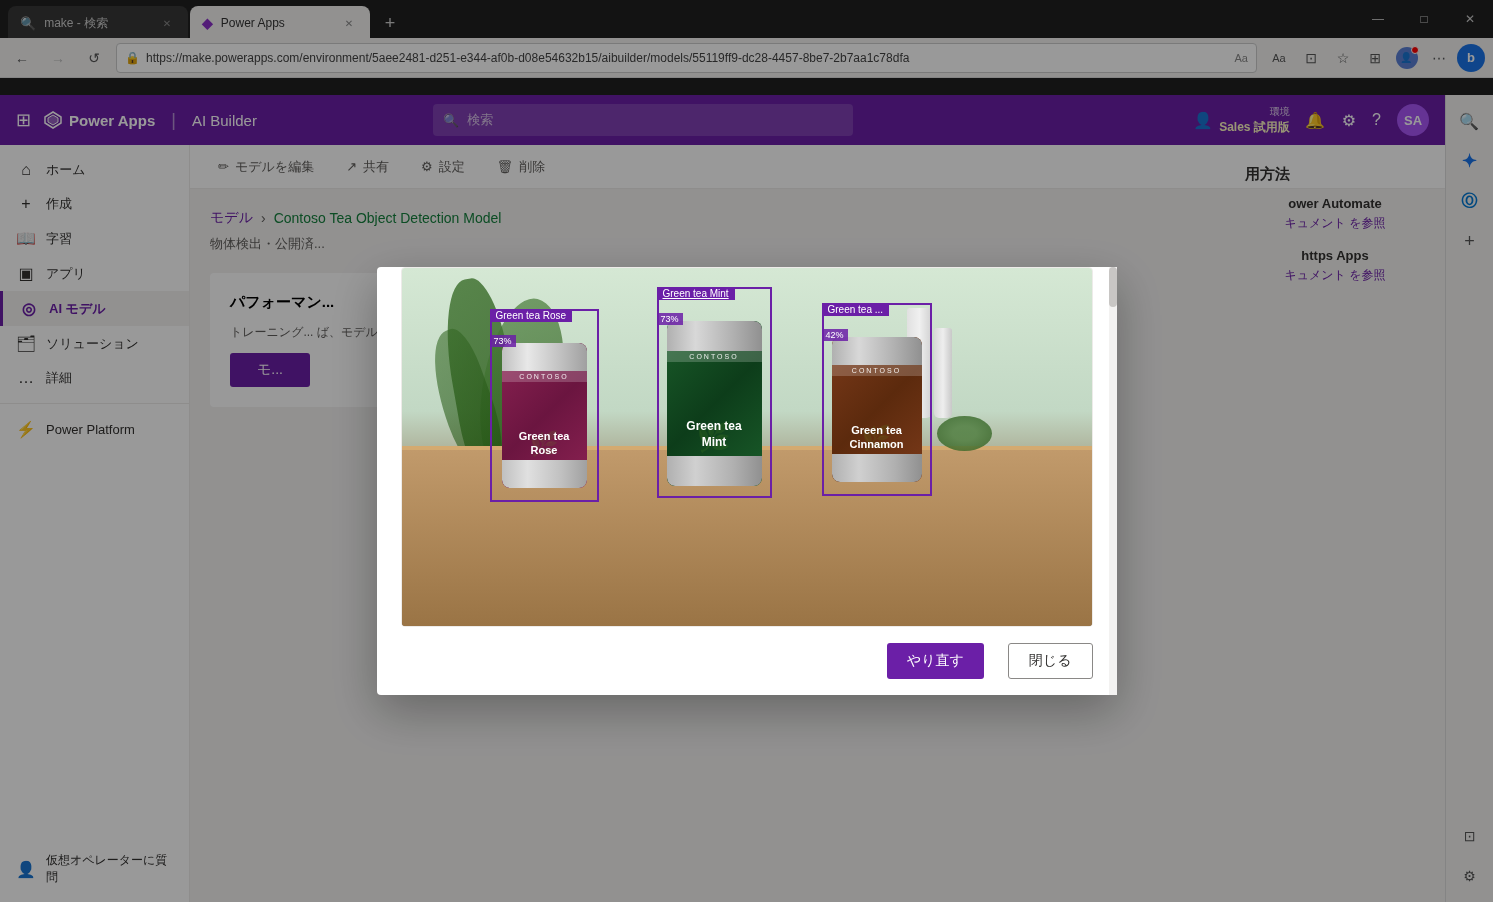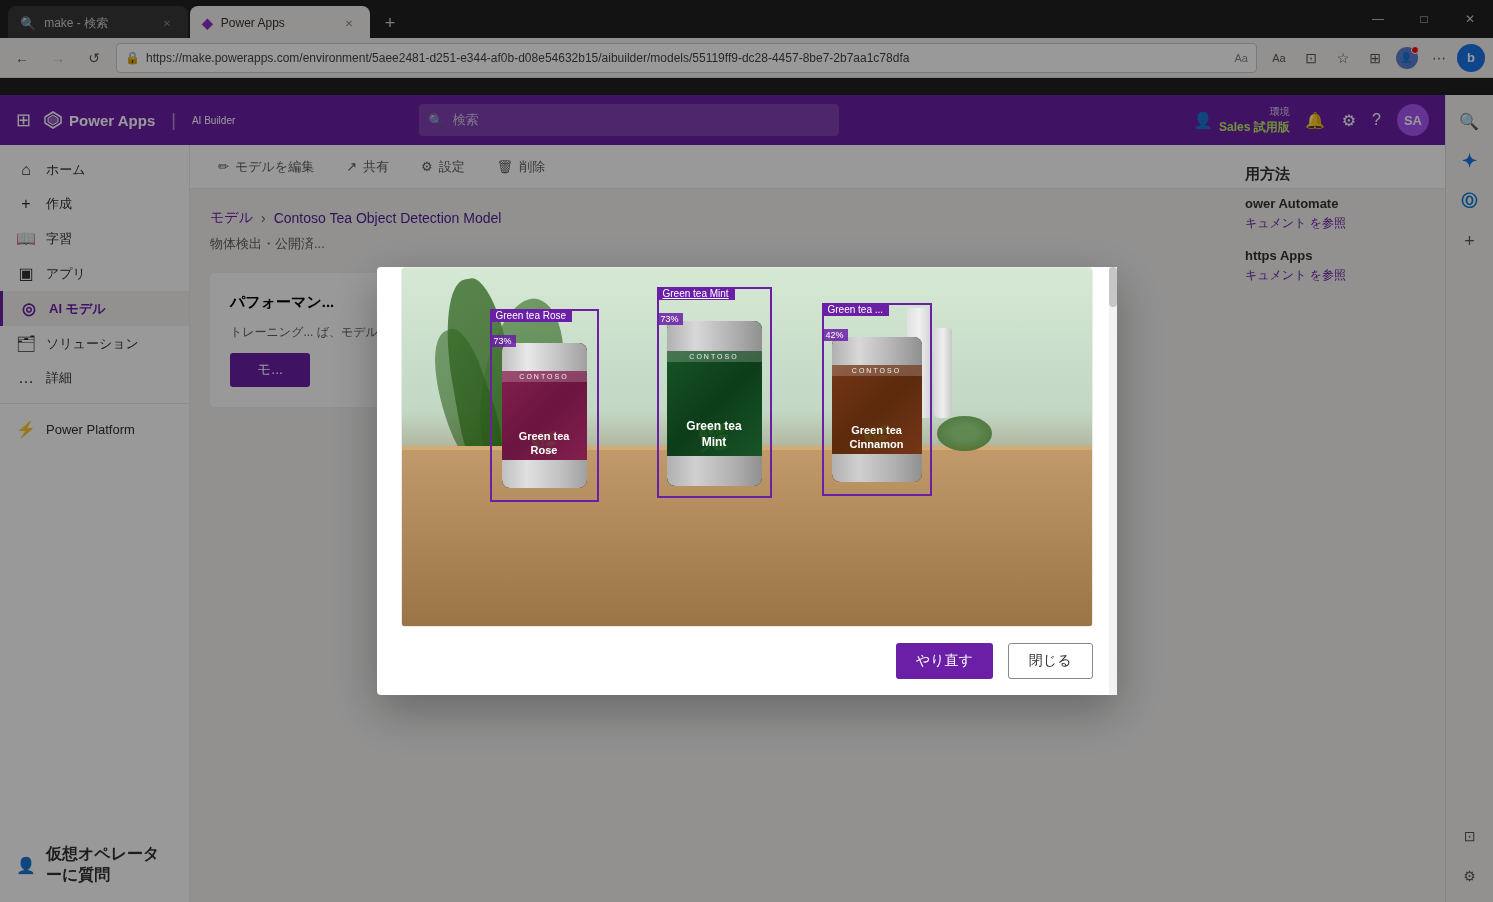--- a/index.html
+++ b/index.html
@@ -284,20 +284,21 @@
       padding: 20px;
     }
     .right-panel-title {
       font-size: 15px;
       font-weight: 600;
       margin-bottom: 12px;
       color: #323130;
     }
     .right-panel-section {
       margin-bottom: 16px;
+      text-align: center;
     }
     .right-panel-subtitle {
       font-size: 13px;
       font-weight: 600;
       color: #323130;
       margin-bottom: 4px;
     }
     .right-panel-link {
       font-size: 12px;
       color: #6B1FA7;
@@ -379,21 +380,21 @@
       background: linear-gradient(135deg, #1a5c2a 0%, #0d3d1a 50%, #1a5c2a 100%);
     }
     .can-cinnamon {
       background: linear-gradient(135deg, #7B3A1A 0%, #5c2a0d 50%, #7B3A1A 100%);
     }
 
     .modal-footer {
       padding: 16px 24px;
       display: flex;
       justify-content: flex-end;
-      gap: 15px;
+      gap: 24px;
       flex-shrink: 0;
     }
     .btn-primary {
       background: #6B1FA7;
       color: white;
       border: none;
       padding: 8px 20px;
       border-radius: 3px;
       font-size: 14px;
       cursor: pointer;
@@ -506,31 +507,31 @@
     <div class="top-nav">
       <div style="color:white; font-size:18px; cursor:pointer;">⊞</div>
       <div style="display:flex; align-items:center; gap:6px;">
         <svg width="20" height="20" viewBox="0 0 20 20">
           <polygon points="10,2 18,7 18,13 10,18 2,13 2,7" fill="none" stroke="white" stroke-width="1.5"></polygon>
           <polygon points="10,5 15,8 15,12 10,15 5,12 5,8" fill="rgba(255,255,255,0.3)" stroke="white" stroke-width="1"></polygon>
         </svg>
         <span style="color:white; font-size:15px; font-weight:600;">Power Apps</span>
       </div>
       <span style="color:rgba(255,255,255,0.5); font-size:18px; margin:0 4px;">|</span>
-      <span style="color:white; font-size:10px;">AI Builder</span>
+      <span style="color:white; font-size:15px;">AI Builder</span>
       <div class="search-box" style="flex:1; max-width:420px; margin:0 auto;">
         <span style="color:rgba(255,255,255,0.8);">🔍</span>
         <span style="color:rgba(255,255,255,0.7); font-size:13px;">検索</span>
       </div>
       <div class="top-nav-actions">
         <div style="display:flex; align-items:center; gap:6px; cursor:pointer;">
           <span style="color:white; font-size:16px;">👤</span>
           <div class="env-info">
             <div style="font-size:10px; color:rgba(255,255,255,0.8);">環境</div>
-            <div style="font-size:12px; color:#bef264; font-weight:600;">Sales 試用版</div>
+            <div style="font-size:12px; color:#fef9c3; font-weight:600;">Sales 試用版</div>
           </div>
         </div>
         <div class="nav-icon-btn">🔔</div>
         <div class="nav-icon-btn">⚙</div>
         <div class="nav-icon-btn">?</div>
         <div class="avatar-circle">SA</div>
       </div>
     </div>
 
     <div class="main-area">
@@ -565,21 +566,21 @@
           <span>詳細</span>
         </div>
         <div class="sidebar-divider"></div>
         <div class="sidebar-item">
           <span class="sidebar-icon">⚡</span>
           <span>Power Platform</span>
         </div>
         <div style="flex:1;"></div>
         <div class="sidebar-item sidebar-bottom" style="margin-top:auto;">
           <span class="sidebar-icon">👤</span>
-          <span style="font-size:16px;font-weight:bold;">仮想オペレーターに質問</span>
+          <span style="font-size:12px;">仮想オペレーターに質問</span>
         </div>
       </div>
 
       <div class="content-area">
 
         <div class="toolbar">
           <div class="toolbar-btn">
             <span>✏</span>
             <span>モデルを編集</span>
           </div>
@@ -594,21 +595,21 @@
           <div class="toolbar-btn">
             <span>🗑</span>
             <span>削除</span>
           </div>
         </div>
 
         <div class="page-content">
           <div class="breadcrumb">
             <span class="breadcrumb-link">モデル</span>
             <span class="breadcrumb-arrow">›</span>
-            <span style="color:#4c1d95;">Contoso Tea Object Detection Model</span>
+            <span style="color:#15803d;">Contoso Tea Object Detection Model</span>
           </div>
           <div class="page-subtitle">物体検出・公開済...</div>
 
           <div class="performance-card">
             <div class="section-title">パフォーマン...</div>
             <div style="font-size:12px; color:#605e5c; margin-bottom:12px;">トレーニング... ば、モデル... の向上に...</div>
             <button class="btn-primary" style="width:80px;">
               <span>モ...</span>
             </button>
           </div>

